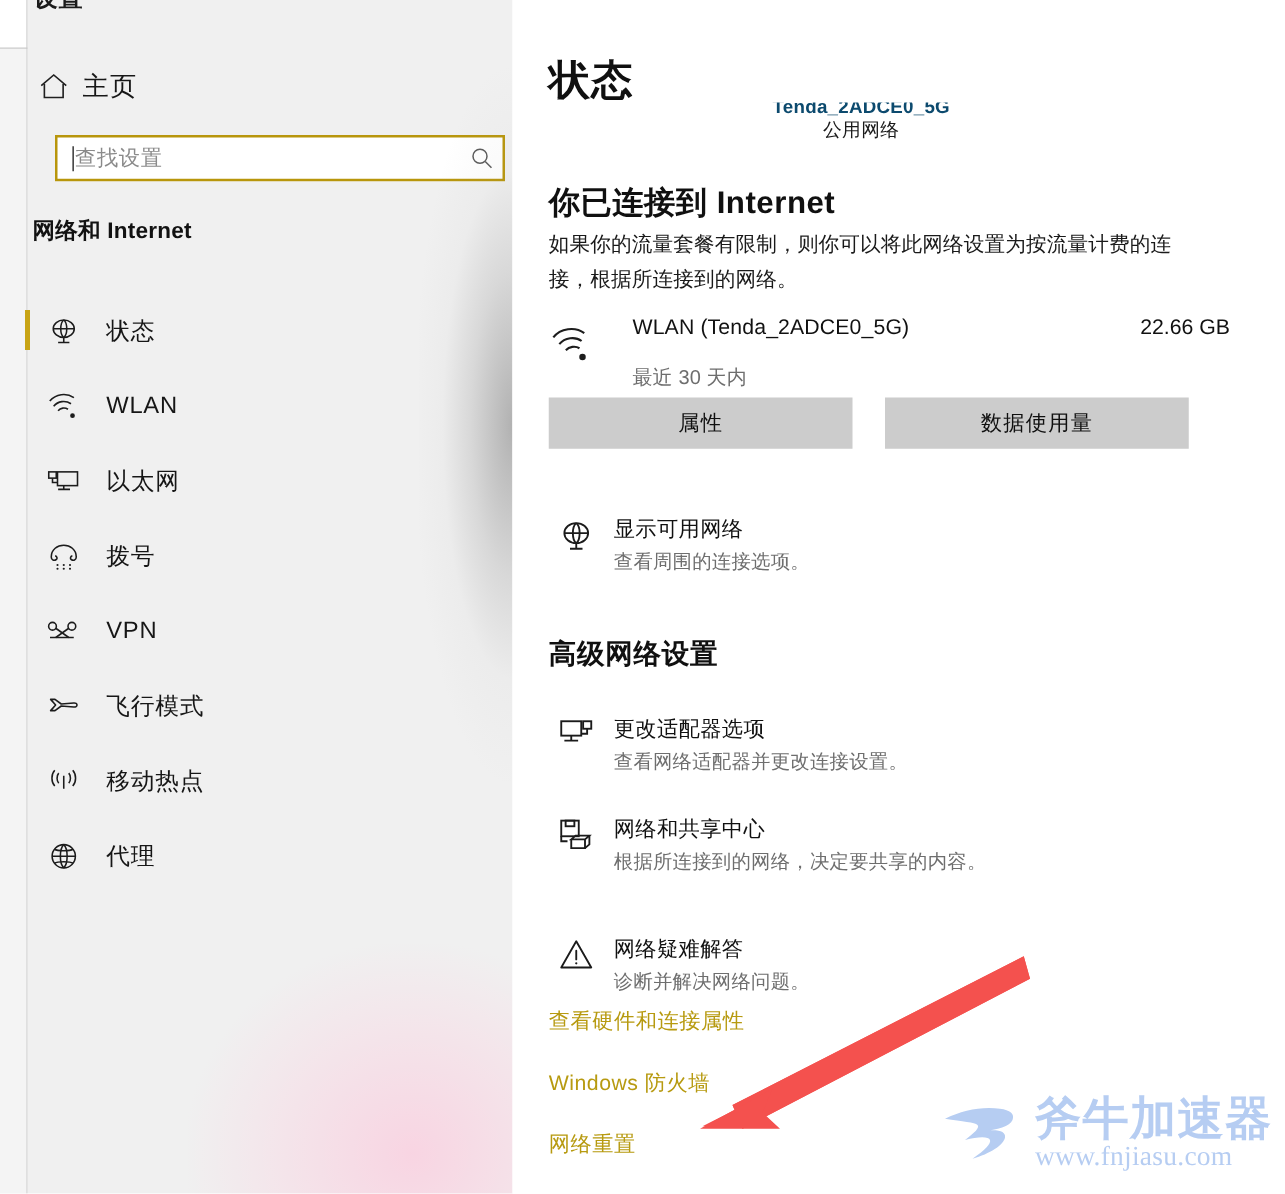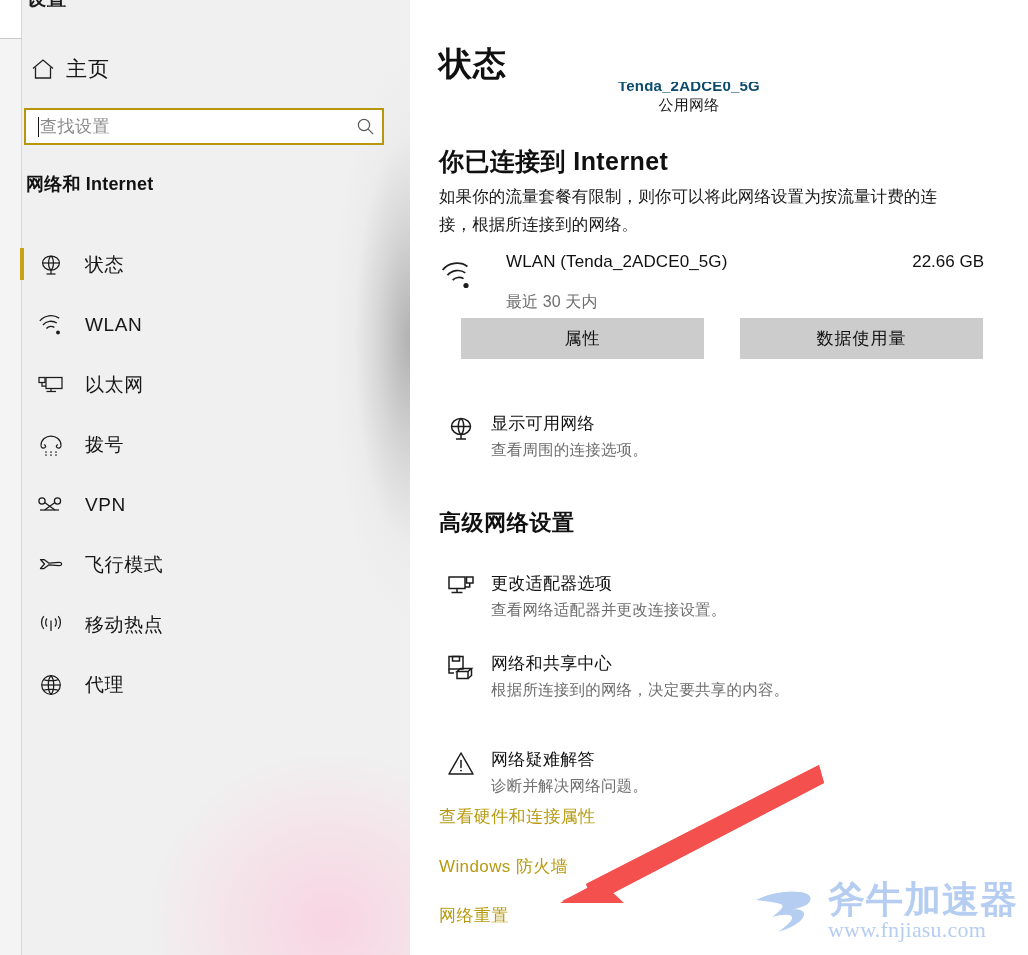--- a/index.html
+++ b/index.html
@@ -97,21 +97,21 @@
   }
   .home-label {
     font-size: 21px;
     color: #171717;
     margin-left: 2px;
     letter-spacing: 1px;
   }
 
   .search-wrap {
     position: absolute;
-    left: 24px; top: 108px;
+    left: 44px; top: 108px;
     width: 360px; height: 37px;
     background: #ffffff;
     border: 2px solid #b8960c;
     display: flex;
     align-items: center;
   }
   .search-caret {
     width: 1px; height: 20px;
     background: #111;
     margin-left: 12px;
@@ -278,22 +278,21 @@
     font-size: 17px;
     color: #111;
     white-space: nowrap;
   }
 
   .btn-row {
     position: absolute;
     left: 29px; top: 318px;
     width: 545px;
     display: flex;
-    gap: 36px;
-    margin-left: 22px;
+    gap: 26px;
   }
   .btn {
     width: 243px;
     height: 41px;
     background: #cccccc;
     border: none;
     font-family: inherit;
     font-size: 17px;
     color: #101010;
     letter-spacing: 1px;
@@ -360,21 +359,20 @@
     width: 618px; height: 955px;
     pointer-events: none;
   }
 
   
   .watermark {
     position: absolute;
     right: 2px; bottom: 8px;
     width: 276px; height: 72px;
     display: flex;
-    align-items: center;
     pointer-events: none;
   }
   .wm-logo { width: 74px; height: 62px; flex: 0 0 auto; }
   .wm-texts { margin-left: 4px; }
   .wm-name {
     font-size: 37px;
     color: #b6cdf2;
     font-weight: 600;
     letter-spacing: 1px;
     line-height: 40px;

